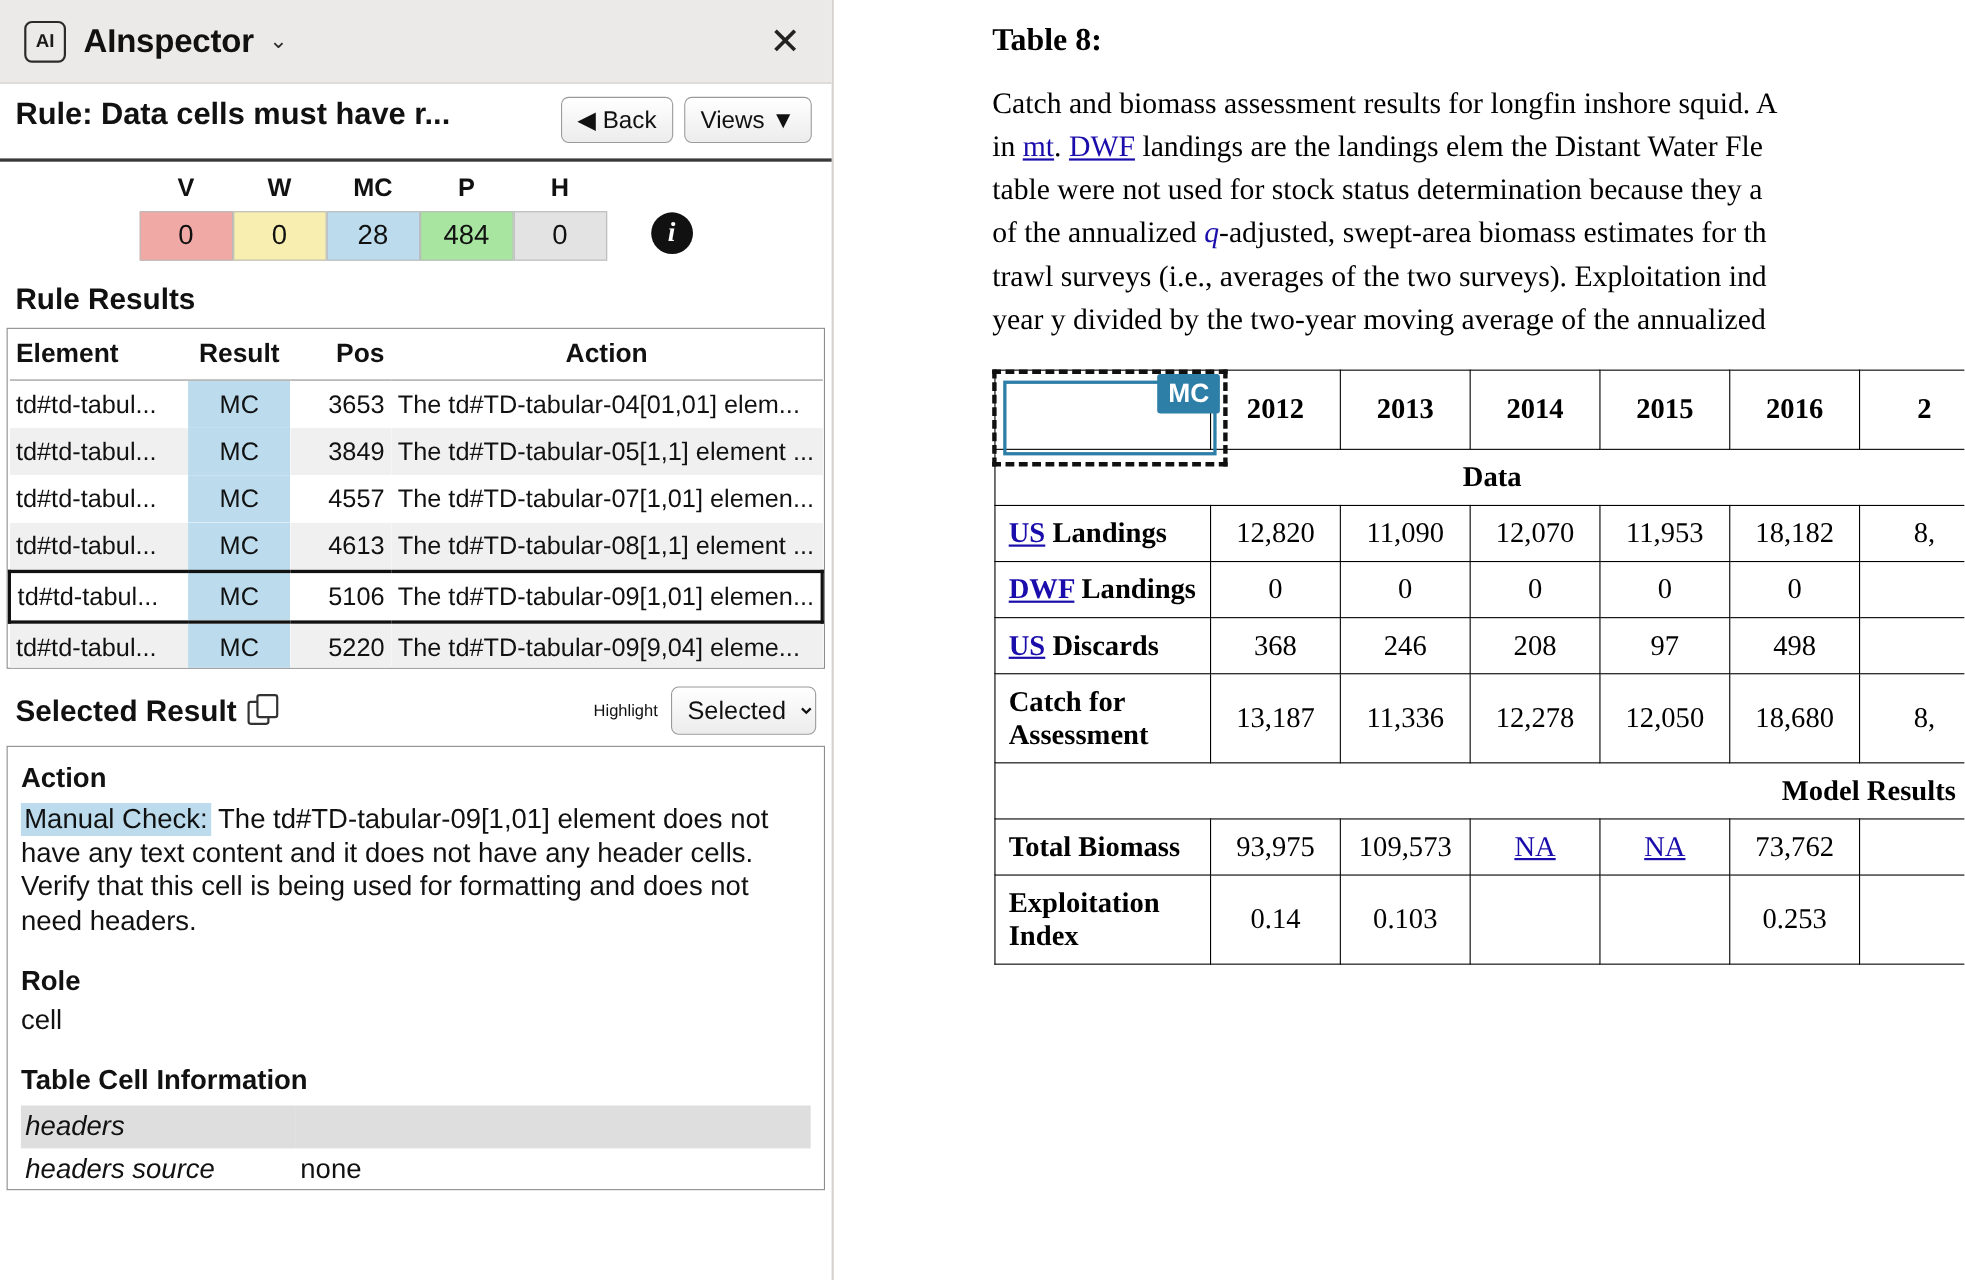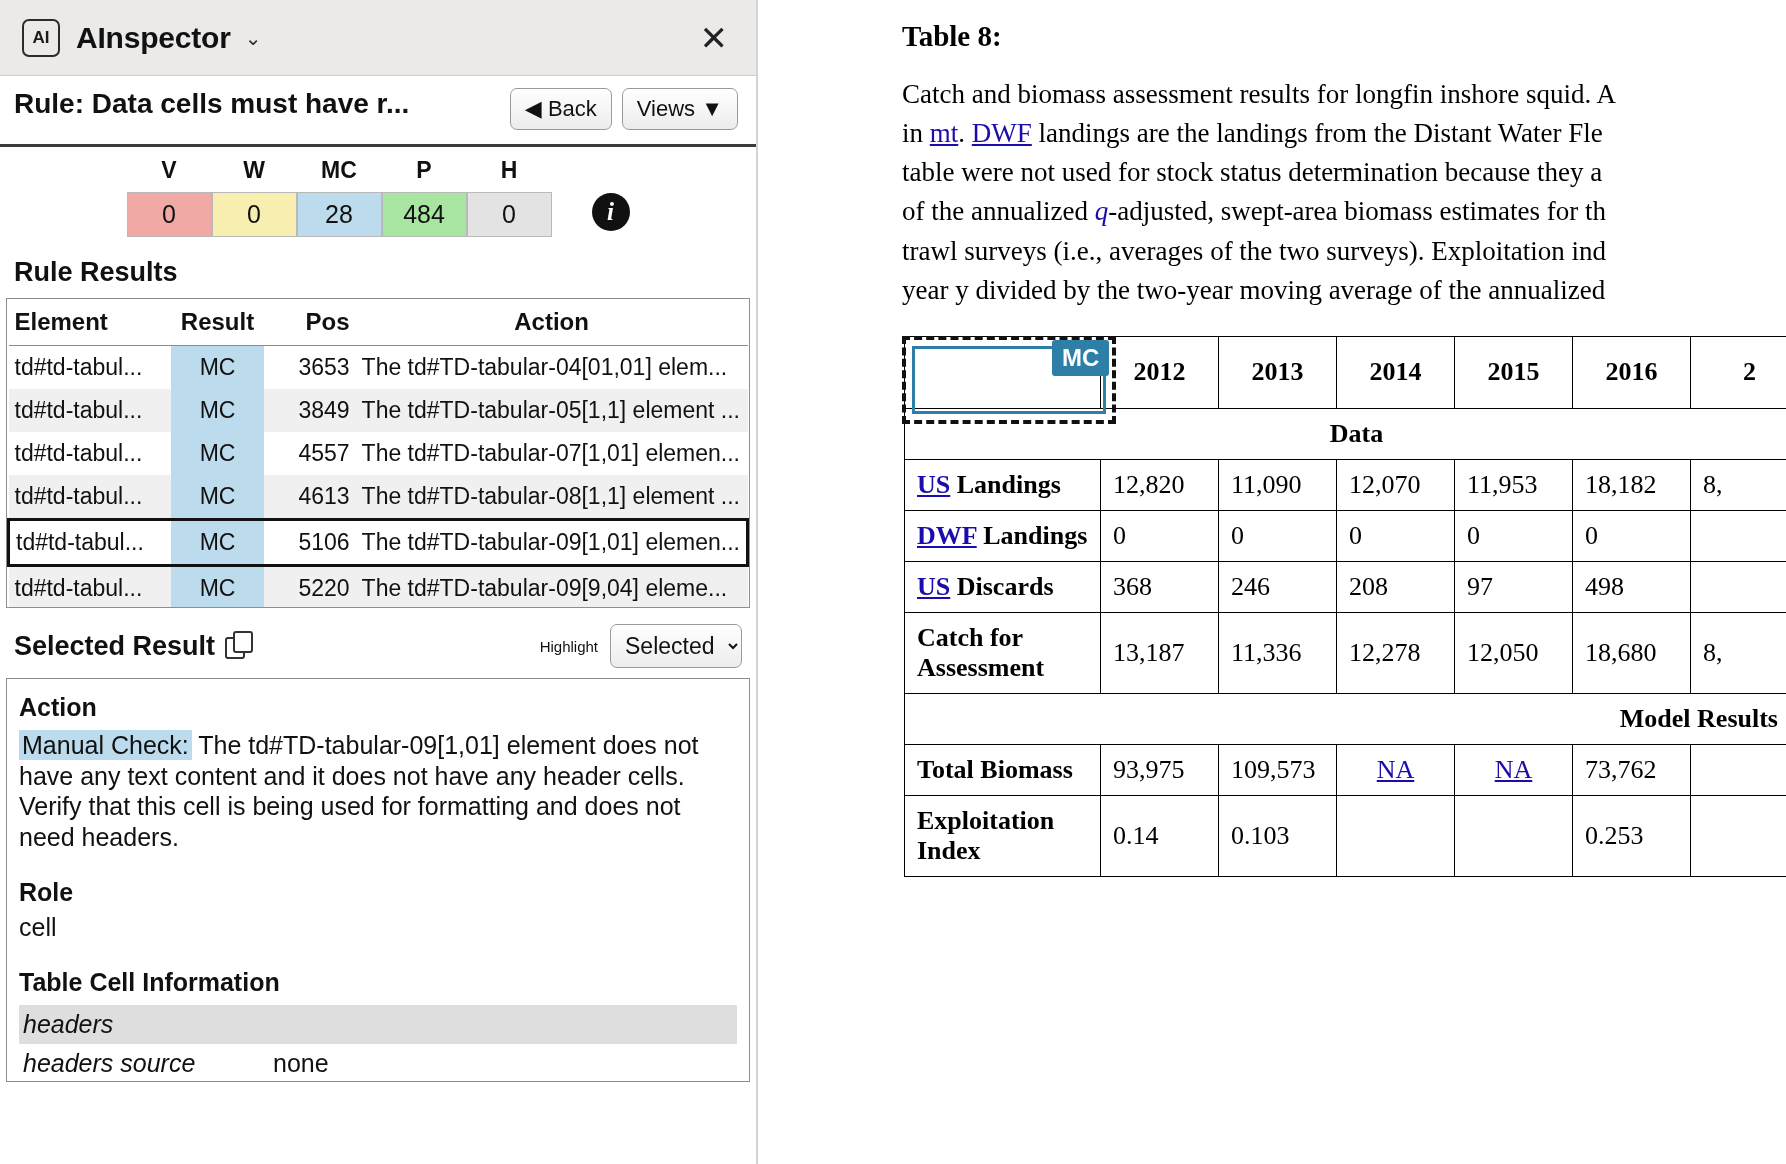--- a/index.html
+++ b/index.html
@@ -209,21 +209,21 @@
     margin-left: 2px;
   }
   table.dt td, table.dt th {
     border: 1px solid #000;
     padding: 10px 12px;
     vertical-align: middle;
   }
   table.dt .yr { font-weight: bold; text-align: center; width: 118px; }
   table.dt .corner { width: 196px; height: 72px; }
   table.dt .rowlbl { font-weight: bold; text-align: left; width: 196px; margin-top: 43px; }
-  table.dt .num { text-align: left; }
+  table.dt .num { text-align: center; }
   table.dt .sect { font-weight: bold; text-align: center; }
   table.dt .lnk { color: #1a0dab; text-decoration: underline; }
 
   
   #mc-overlay {
     position: absolute;
     left: 0px; top: 0px;
     width: 214px; height: 88px;
     border: 4px dashed #111;
     pointer-events: none;
@@ -384,21 +384,21 @@
     </div>
 
   </div>
 
   <div id="doc">
     <div id="doc-inner">
       <div id="tbl-caption">Table 8:</div>
 
       <div id="doc-para">
         <div>Catch and biomass assessment results for longfin inshore squid. A</div>
-        <div><span>in </span><a class="lnk">mt</a><span>. </span><a class="lnk">DWF</a><span> landings are the landings from the Distant Water Fle</span></div>
+        <div><span>in </span><a class="lnk">mt</a><span>. </span><a class="lnk">DWF</a><span> landings are the landings elem the Distant Water Fle</span></div>
         <div>table were not used for stock status determination because they a</div>
         <div><span>of the annualized </span><i class="lnk" style="text-decoration:none;">q</i><span>-adjusted, swept-area biomass estimates for th</span></div>
         <div>trawl surveys (i.e., averages of the two surveys). Exploitation ind</div>
         <div>year y divided by the two-year moving average of the annualized</div>
       </div>
 
       <div id="tbl-area">
         <table class="dt">
           <tbody>
               <tr>

